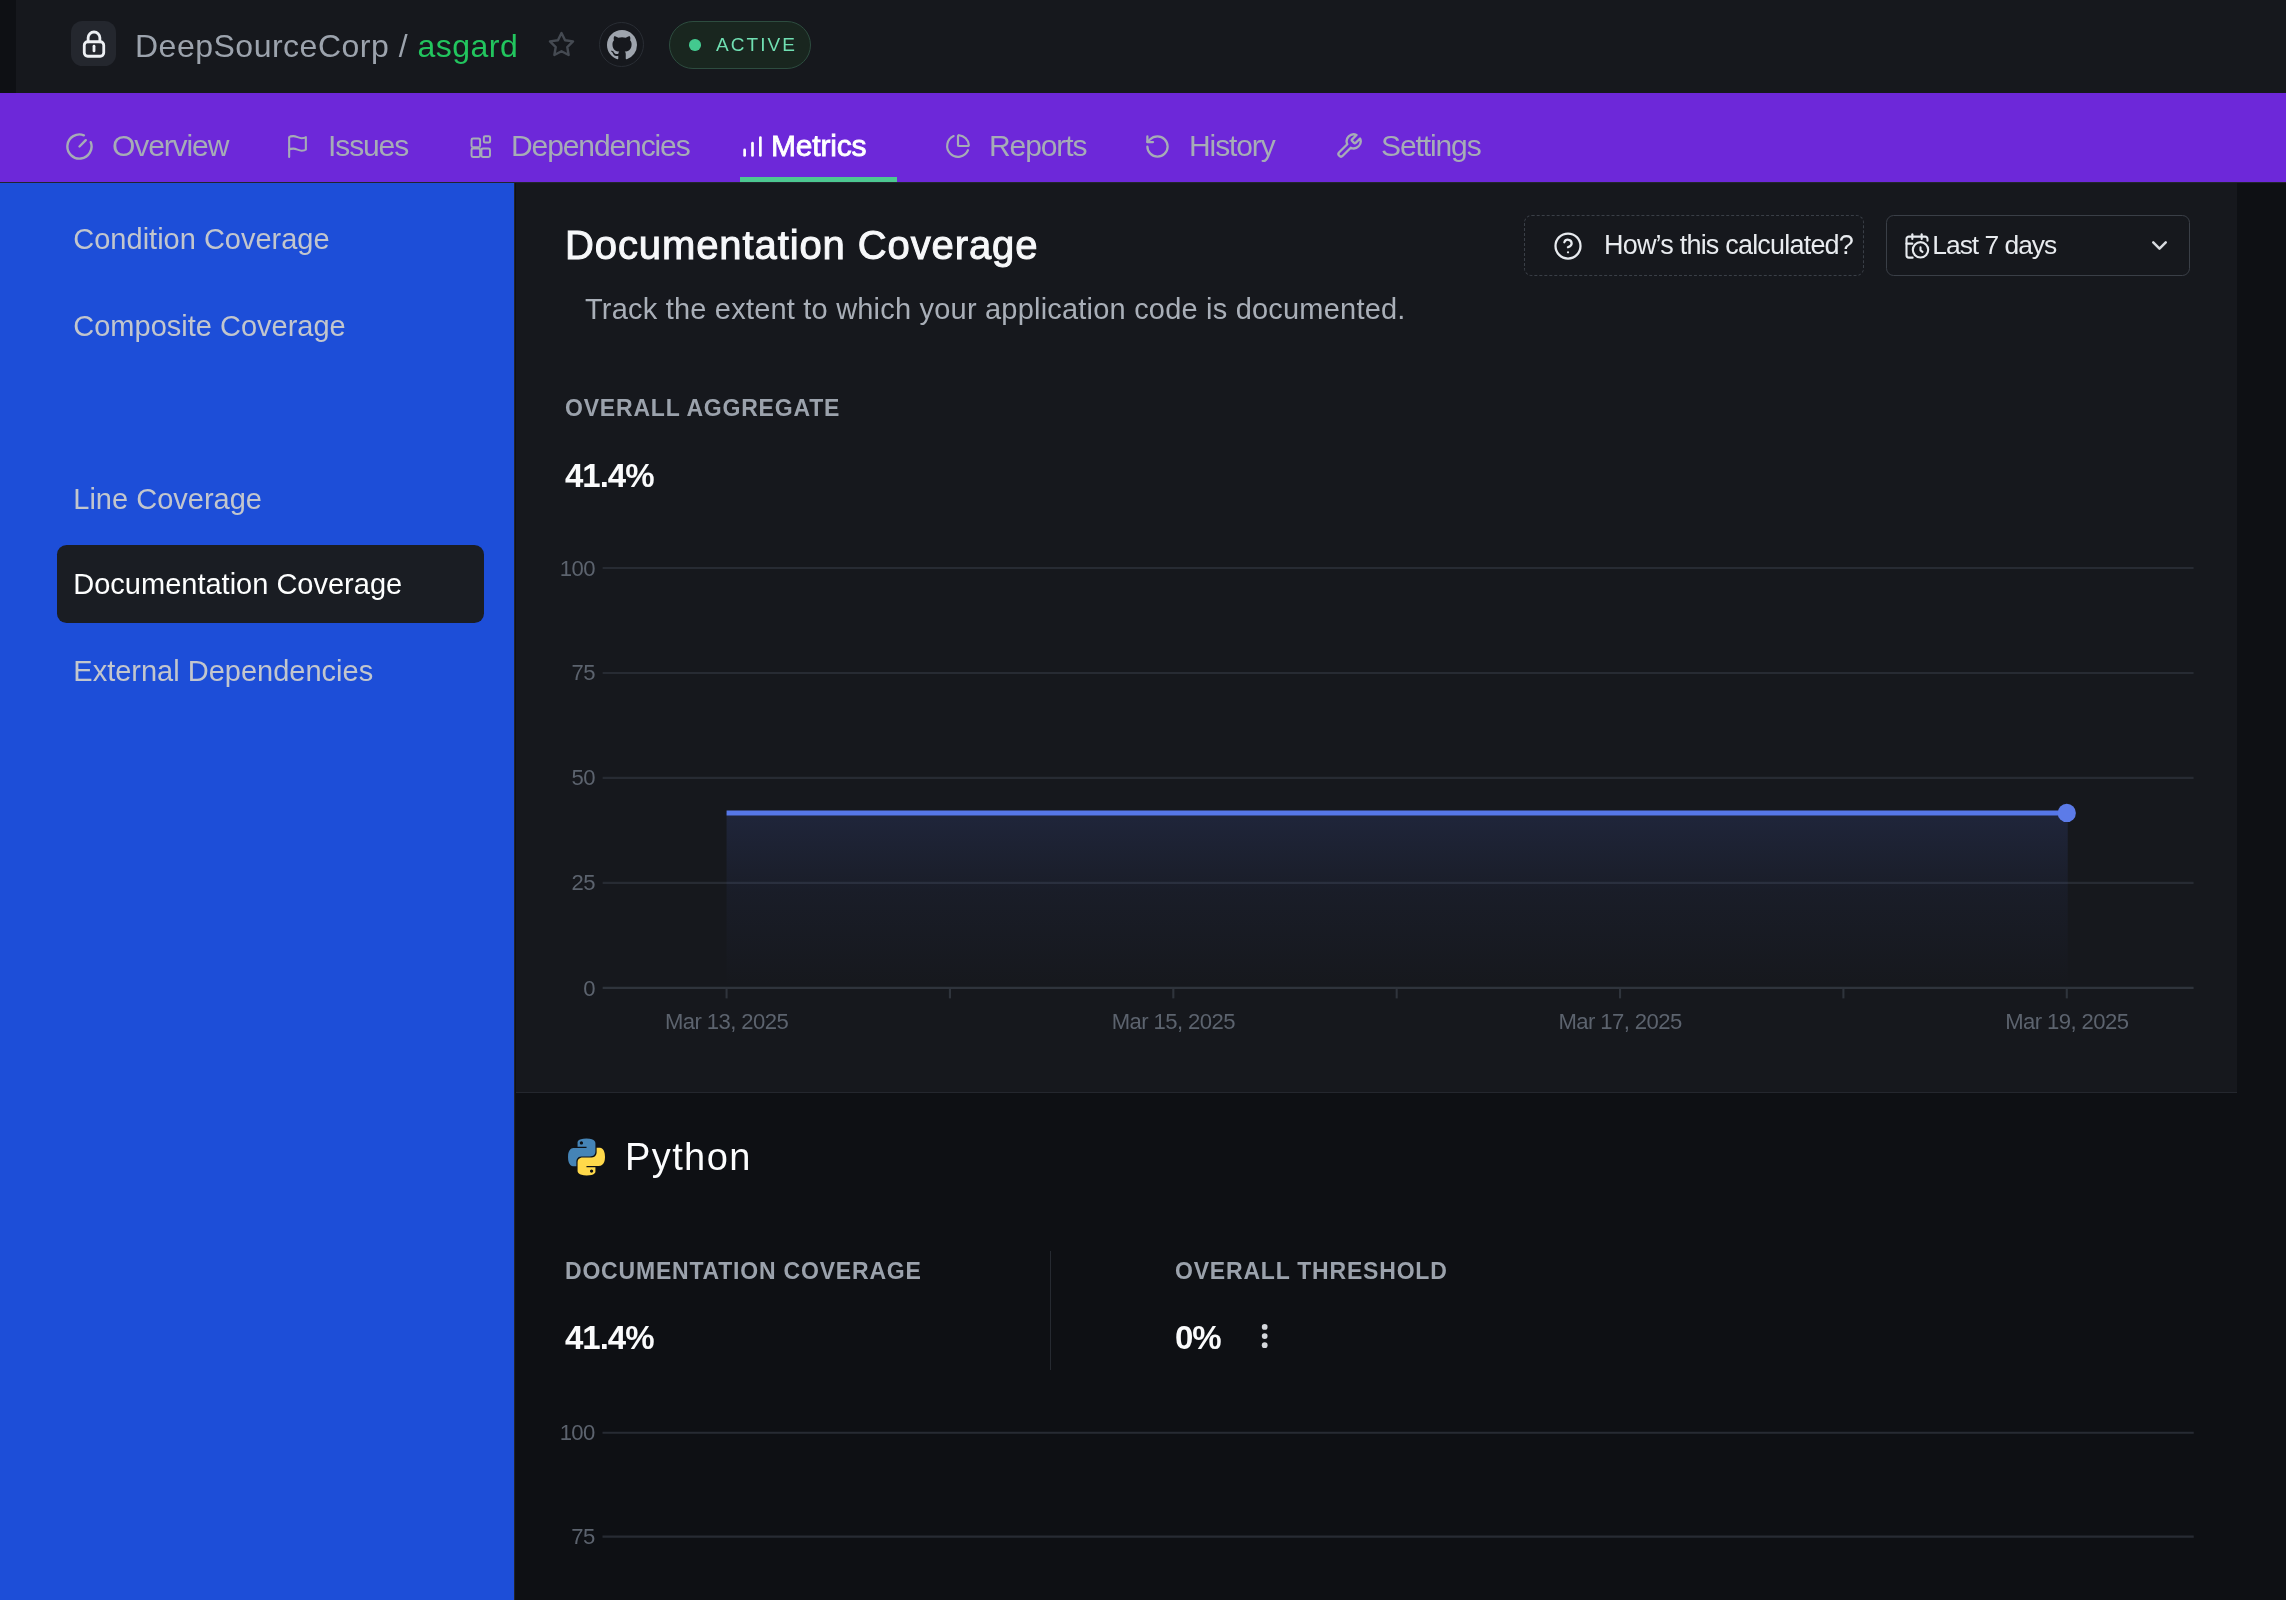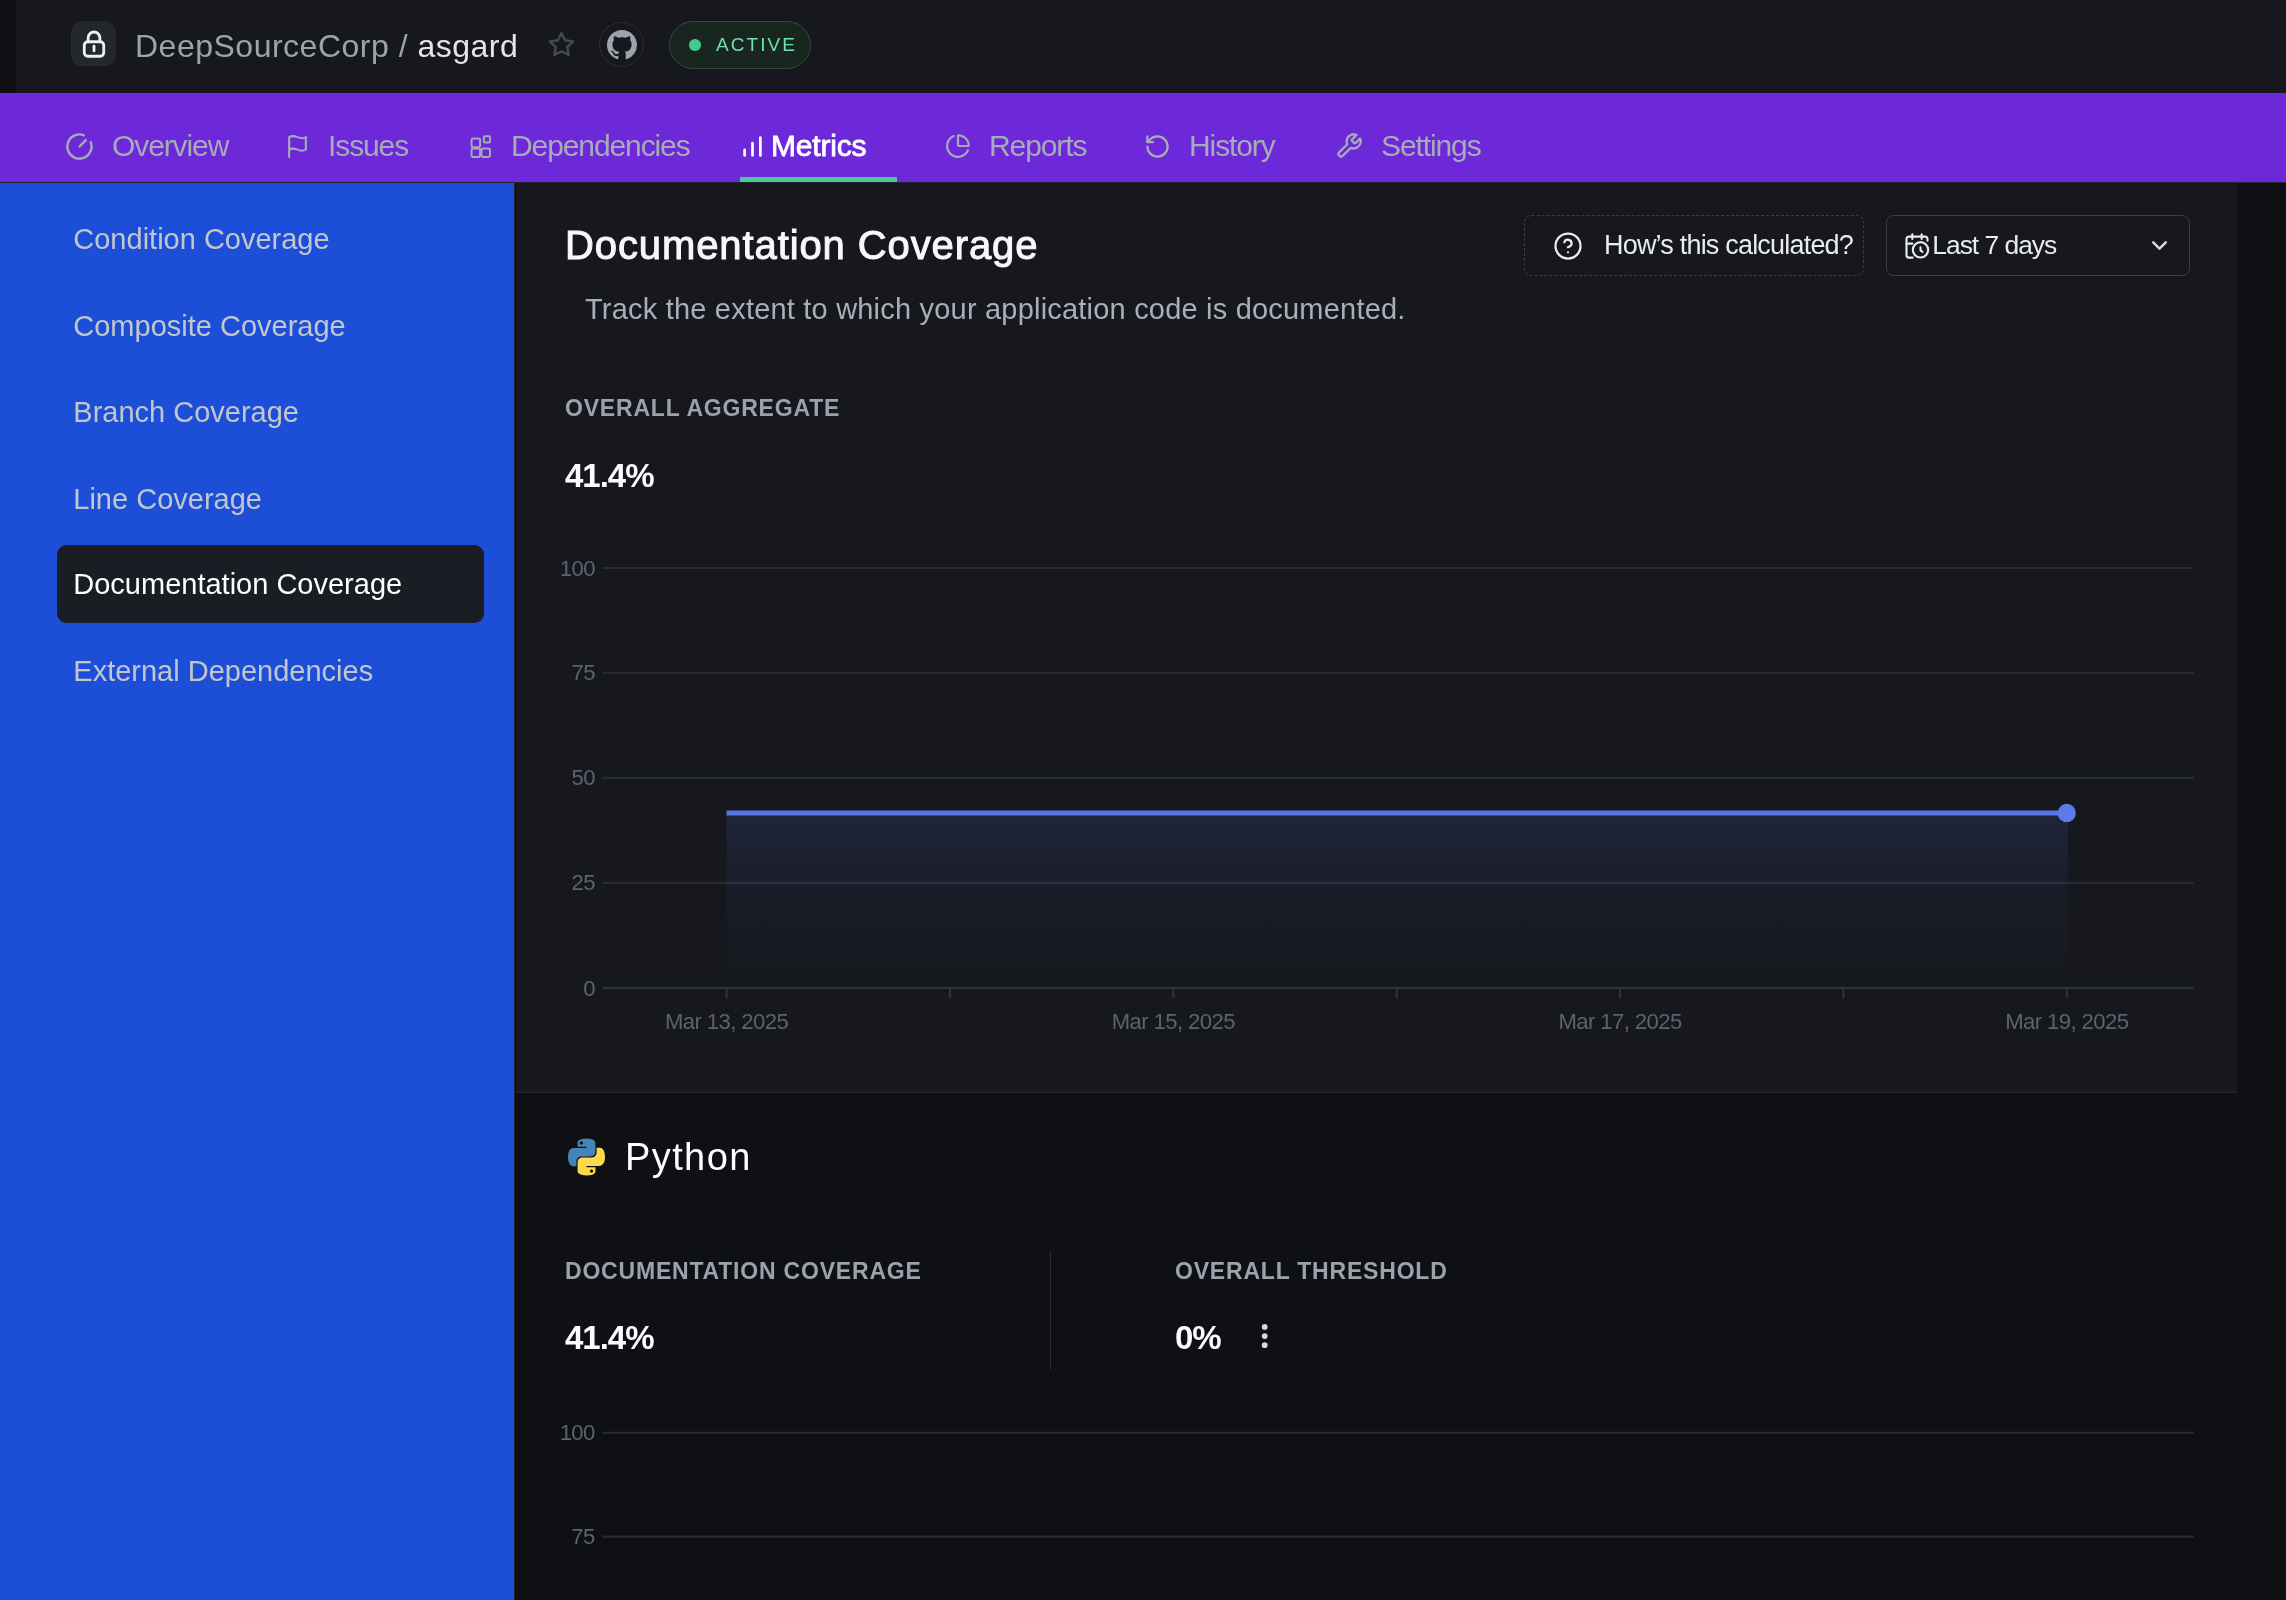--- a/index.html
+++ b/index.html
@@ -3,21 +3,21 @@
 <meta charset="utf-8">
 <style>
   * { margin:0; padding:0; box-sizing:border-box; }
   html,body { width:2286px; height:1601px; background:#0E1014; font-family:"Liberation Sans", sans-serif; overflow:hidden; position:relative; }
   .abs { position:absolute; }
 
   
   #header { position:absolute; left:16px; top:0; width:2286px; height:93px; background:#16181D; }
   #lockbox { position:absolute; left:55px; top:21px; width:45px; height:45px; border-radius:11.5px; background:#24272E; display:flex; align-items:center; justify-content:center; }
   #crumb { position:absolute; left:119px; top:0; height:93px; display:flex; align-items:center; font-size:32px; font-weight:500; color:#9CA3AD; letter-spacing:0.5px; }
-  #crumb .repo { color:#e5e5e5; }
+  #crumb .repo { color:#22c55e; }
   #star { position:absolute; left:531px; top:30px; }
   #gh { position:absolute; left:583px; top:22px; width:45px; height:45px; border-radius:50%; border:1.9px solid #292D34; display:flex; align-items:center; justify-content:center; }
   #badge { position:absolute; left:653px; top:21px; width:142px; height:48px; border-radius:24px; background:#19261F; border:1.4px solid #2D4C3F; display:flex; align-items:center; }
   #badge .dot { width:11.5px; height:11.5px; border-radius:50%; background:#43C98F; margin-left:19px; }
   #badge .txt { color:#70DFB2; font-size:19px; font-weight:500; letter-spacing:2.1px; margin-left:15.4px; }
 
   
   #nav { position:absolute; left:0; top:93px; width:2286px; height:90px; background:#6d28d9; border-bottom:1px solid #22262C; }
   .navitem { position:absolute; top:8.6px; height:89px; display:flex; align-items:center; gap:18px; font-size:30px; color:#A6ACB6; letter-spacing:-1.1px; }
   .navitem.active { color:#FFFFFF; font-weight:400; -webkit-text-stroke:0.8px #FFFFFF; letter-spacing:-0.2px; }
@@ -136,21 +136,20 @@
         <path d="M14.7 6.3a1 1 0 0 0 0 1.4l1.6 1.6a1 1 0 0 0 1.4 0l3.77-3.77a6 6 0 0 1-7.94 7.94l-6.91 6.91a2.12 2.12 0 0 1-3-3l6.91-6.91a6 6 0 0 1 7.94-7.94l-3.76 3.76z"></path>
       </svg>
       <span>Settings</span>
     </div>
     <div id="underline"></div>
   </div>
 
   <div id="sidebar">
     <div class="sideitem" style="top:17.3px">Condition Coverage</div>
     <div class="sideitem" style="top:104px">Composite Coverage</div>
-    <div class="sideitem" style="top:190px">Branch Coverage</div>
     <div class="sideitem" style="top:277px">Line Coverage</div>
     <div class="sideitem active" style="top:362px">Documentation Coverage</div>
     <div class="sideitem" style="top:449px">External Dependencies</div>
   </div>
 
   <div id="card"></div>
 
   <div id="h1">Documentation Coverage</div>
   <div id="subtitle">Track the extent to which your application code is documented.</div>
 

